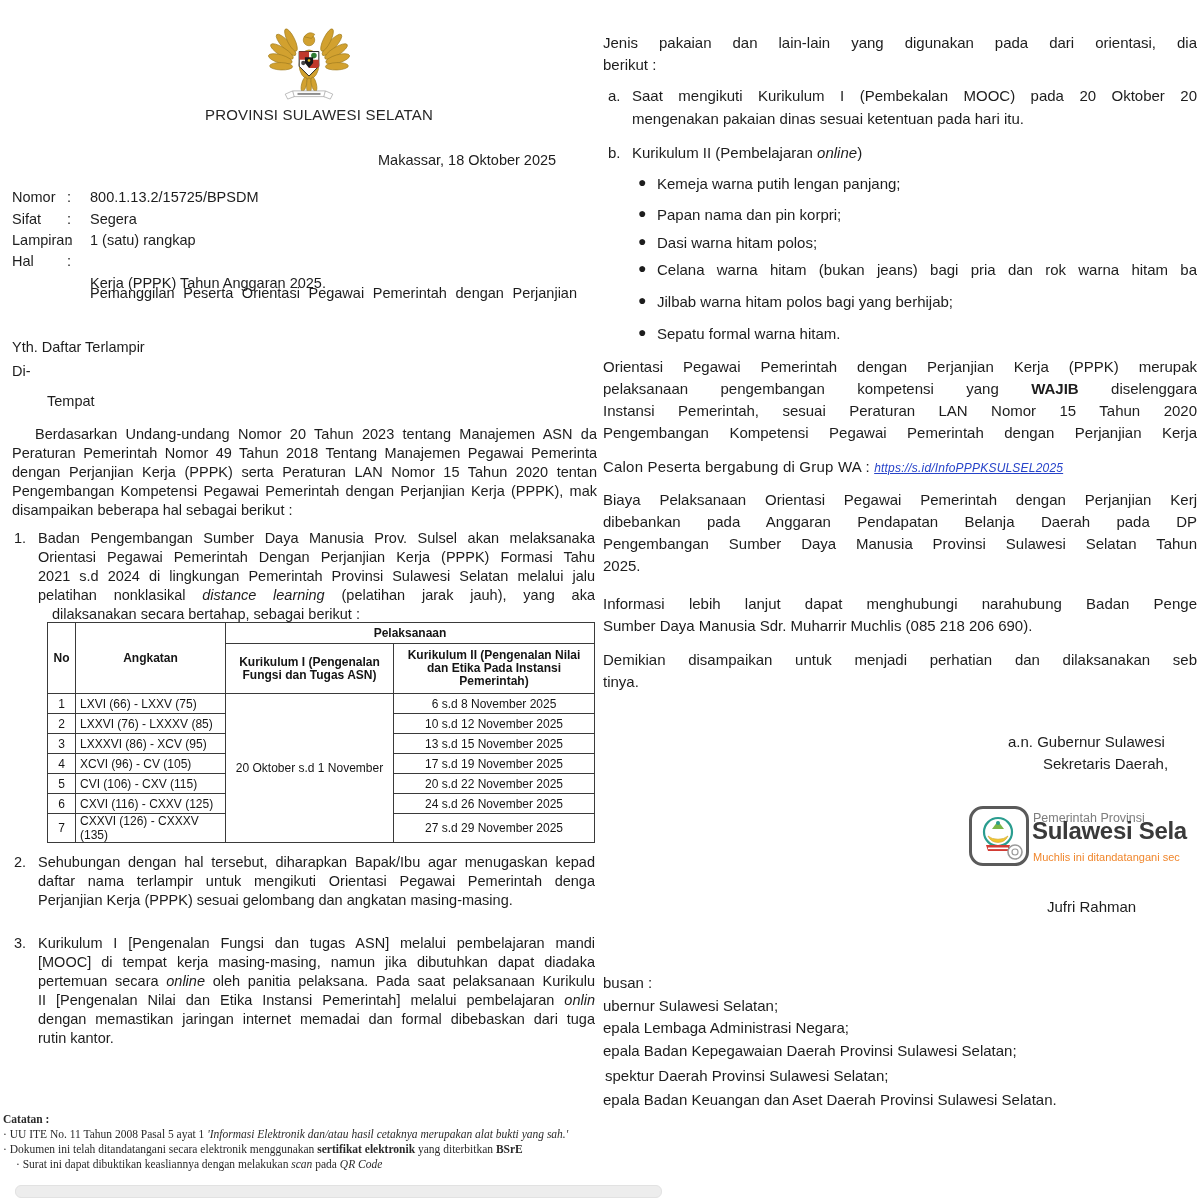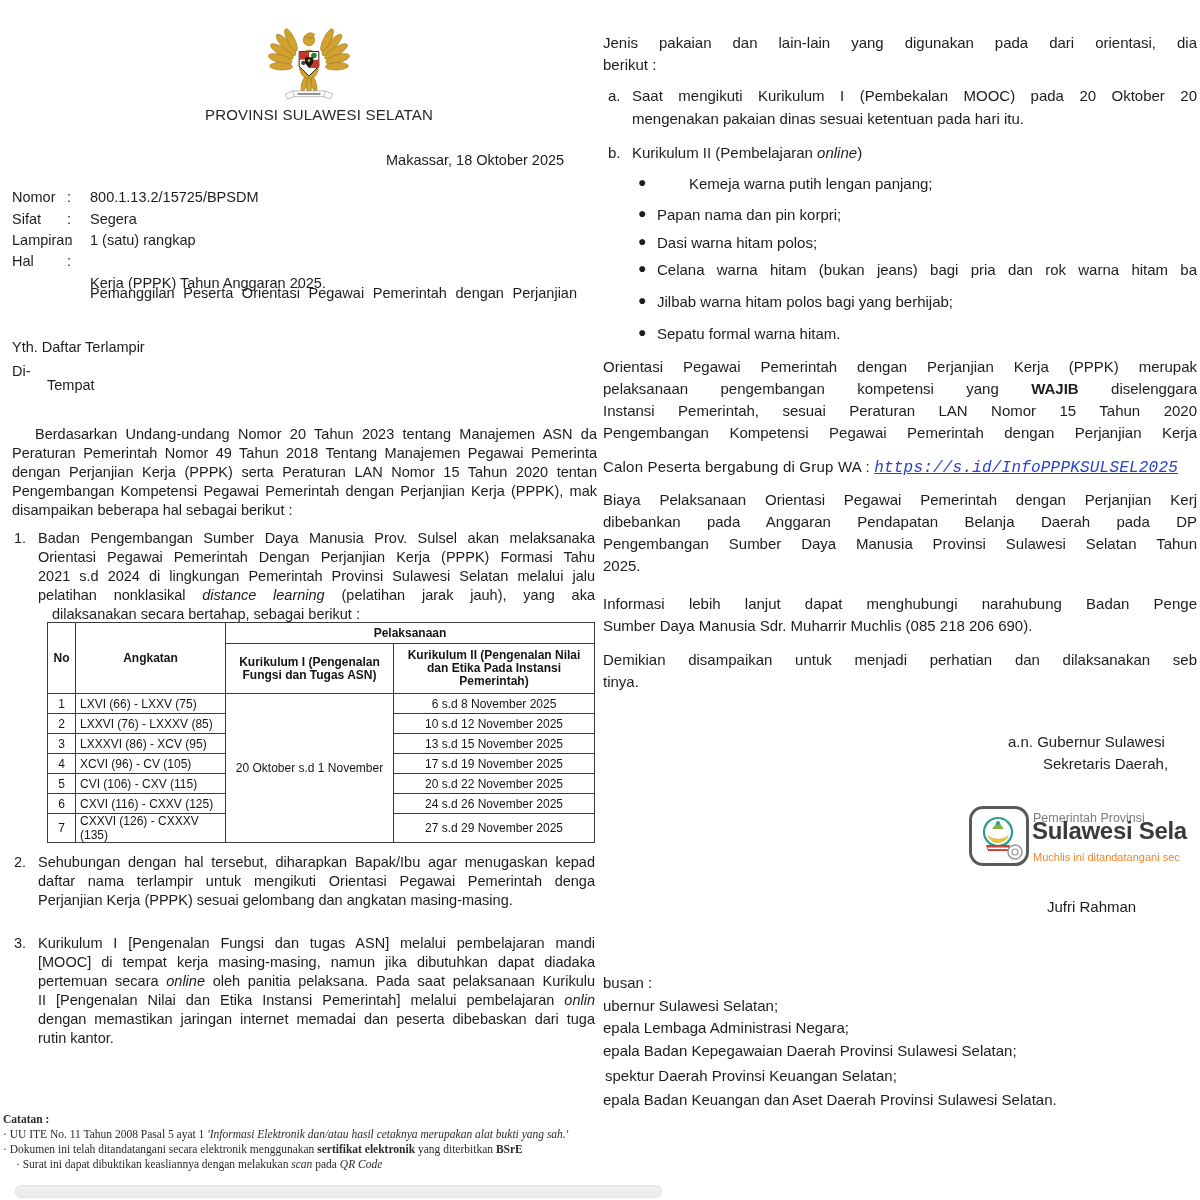--- a/index.html
+++ b/index.html
@@ -69,42 +69,42 @@
       <rect x="30" y="84" width="40" height="7" rx="1"></rect>
       <path d="M30,84 l-9,4 l3,6 l8,-3 z"></path>
       <path d="M70,84 l9,4 l-3,6 l-8,-3 z"></path>
     </g>
     <rect x="36" y="86.5" width="28" height="2.4" fill="#8d8d8d"></rect>
   </svg>
 </div>
 
 <div class="ln center" style="left:169px;top:105px;width:300px;font-size:15px;letter-spacing:0.2px;color:#262626;">PROVINSI SULAWESI SELATAN</div>
 
-<div class="ln" style="left:378px;top:151px;margin-left:8px;">Makassar,  18 Oktober 2025</div>
+<div class="ln" style="left:378px;top:151px;">Makassar,  18 Oktober 2025</div>
 
 <div class="ln" style="left:12px;top:188px;">Nomor</div>
 <div class="ln" style="left:67px;top:188px;">:</div>
 <div class="ln" style="left:90px;top:188px;">800.1.13.2/15725/BPSDM</div>
 
 <div class="ln" style="left:12px;top:210px;">Sifat</div>
 <div class="ln" style="left:67px;top:210px;">:</div>
 <div class="ln" style="left:90px;top:210px;">Segera</div>
 
 <div class="ln" style="left:12px;top:231px;">Lampiran</div>
 <div class="ln" style="left:67px;top:231px;">:</div>
 <div class="ln" style="left:90px;top:231px;">1 (satu) rangkap</div>
 
 <div class="ln" style="left:12px;top:252px;">Hal</div>
 <div class="ln" style="left:67px;top:252px;">:</div>
 <div class="ln j" style="left:90px;top:252px;width:487px;margin-top:32px;">Pemanggilan Peserta Orientasi Pegawai Pemerintah dengan Perjanjian</div>
 <div class="ln" style="left:90px;top:274px;">Kerja (PPPK) Tahun Anggaran 2025.</div>
 
 <div class="ln" style="left:12px;top:338px;">Yth. Daftar Terlampir</div>
 <div class="ln" style="left:12px;top:362px;">Di-</div>
-<div class="ln" style="left:47px;top:376px;text-align:center;">Tempat</div>
+<div class="ln" style="left:47px;top:392px;text-align:center;">Tempat</div>
 
 <div class="ln j" style="left:12px;top:425px;width:585px;text-indent:23px;">Berdasarkan Undang-undang Nomor 20 Tahun 2023 tentang Manajemen ASN da</div>
 <div class="ln j" style="left:12px;top:444px;width:585px;">Peraturan Pemerintah Nomor 49 Tahun 2018 Tentang Manajemen Pegawai Pemerinta</div>
 <div class="ln j" style="left:12px;top:463px;width:585px;">dengan Perjanjian Kerja (PPPK) serta Peraturan LAN Nomor 15 Tahun 2020 tentan</div>
 <div class="ln j" style="left:12px;top:482px;width:585px;">Pengembangan Kompetensi Pegawai Pemerintah dengan Perjanjian Kerja (PPPK), mak</div>
 <div class="ln" style="left:12px;top:501px;">disampaikan beberapa hal sebagai berikut :</div>
 
 <div class="ln" style="left:14px;top:529px;">1.</div>
 <div class="ln j" style="left:38px;top:529px;width:557px;">Badan Pengembangan Sumber Daya Manusia Prov. Sulsel akan melaksanaka</div>
 <div class="ln j" style="left:38px;top:548px;width:557px;">Orientasi Pegawai Pemerintah Dengan Perjanjian Kerja (PPPK) Formasi Tahu</div>
@@ -171,59 +171,59 @@
 <div class="ln" style="left:14px;top:853px;">2.</div>
 <div class="ln j" style="left:38px;top:853px;width:557px;">Sehubungan dengan hal tersebut, diharapkan Bapak/Ibu agar menugaskan kepad</div>
 <div class="ln j" style="left:38px;top:872px;width:557px;">daftar nama terlampir untuk mengikuti Orientasi Pegawai Pemerintah denga</div>
 <div class="ln" style="left:38px;top:891px;">Perjanjian Kerja (PPPK) sesuai gelombang dan angkatan masing-masing.</div>
 
 <div class="ln" style="left:14px;top:934px;">3.</div>
 <div class="ln j" style="left:38px;top:934px;width:557px;">Kurikulum I [Pengenalan Fungsi dan tugas ASN] melalui pembelajaran mandi</div>
 <div class="ln j" style="left:38px;top:953px;width:557px;">[MOOC] di tempat kerja masing-masing, namun jika dibutuhkan dapat diadaka</div>
 <div class="ln j" style="left:38px;top:972px;width:557px;"><span>pertemuan secara </span><span class="it">online</span><span> oleh panitia pelaksana. Pada saat pelaksanaan Kurikulu</span></div>
 <div class="ln j" style="left:38px;top:991px;width:557px;"><span>II [Pengenalan Nilai dan Etika Instansi Pemerintah] melalui pembelajaran </span><span class="it">onlin</span></div>
-<div class="ln j" style="left:38px;top:1010px;width:557px;">dengan memastikan jaringan internet memadai dan peserta dibebaskan dari tuga</div>
+<div class="ln j" style="left:38px;top:1010px;width:557px;">dengan memastikan jaringan internet memadai dan formal dibebaskan dari tuga</div>
 <div class="ln" style="left:38px;top:1029px;">rutin kantor.</div>
 
 <div class="ln serif bd" style="left:3px;top:1112px;">Catatan :</div>
 <div class="ln serif" style="left:3px;top:1127px;"><span>· UU ITE No. 11 Tahun 2008 Pasal 5 ayat 1 </span><span class="it">'Informasi Elektronik dan/atau hasil cetaknya merupakan alat bukti yang sah.'</span></div>
 <div class="ln serif" style="left:3px;top:1142px;"><span>· Dokumen ini telah ditandatangani secara elektronik menggunakan </span><span class="bd">sertifikat elektronik</span><span> yang diterbitkan </span><span class="bd">BSrE</span></div>
 <div class="ln serif" style="left:3px;top:1157px;margin-left:13px;"><span>· Surat ini dapat dibuktikan keasliannya dengan melakukan </span><span class="it">scan</span><span> pada </span><span class="it">QR Code</span></div>
 
 <div class="graybar"></div>
 
 <div class="ln r rj" style="left:603px;top:33px;width:594px;">Jenis pakaian dan lain-lain yang digunakan pada dari orientasi, dia</div>
 <div class="ln r" style="left:603px;top:55px;">berikut :</div>
 
 <div class="ln r" style="left:608px;top:86px;">a.</div>
 <div class="ln r rj" style="left:632px;top:86px;width:565px;">Saat mengikuti Kurikulum I (Pembekalan MOOC) pada 20 Oktober 20</div>
 <div class="ln r" style="left:632px;top:109px;">mengenakan pakaian dinas sesuai ketentuan pada hari itu.</div>
 
 <div class="ln r" style="left:608px;top:143px;">b.</div>
 <div class="ln r" style="left:632px;top:143px;"><span>Kurikulum II (Pembelajaran </span><span class="it">online</span><span>)</span></div>
 
 <div class="bullet-dot" style="left:638px;top:174px;">●</div>
-<div class="ln r" style="left:657px;top:174px;margin-left:32px;">Kemeja warna putih lengan panjang;</div>
+<div class="ln r" style="left:657px;top:174px;">Kemeja warna putih lengan panjang;</div>
 <div class="bullet-dot" style="left:638px;top:205px;">●</div>
 <div class="ln r" style="left:657px;top:205px;">Papan nama dan pin korpri;</div>
 <div class="bullet-dot" style="left:638px;top:233px;">●</div>
 <div class="ln r" style="left:657px;top:233px;">Dasi warna hitam polos;</div>
 <div class="bullet-dot" style="left:638px;top:260px;">●</div>
 <div class="ln r rj" style="left:657px;top:260px;width:540px;">Celana warna hitam (bukan jeans) bagi pria dan rok warna hitam ba</div>
 <div class="bullet-dot" style="left:638px;top:292px;">●</div>
 <div class="ln r" style="left:657px;top:292px;">Jilbab warna hitam polos bagi yang berhijab;</div>
 <div class="bullet-dot" style="left:638px;top:324px;">●</div>
 <div class="ln r" style="left:657px;top:324px;">Sepatu formal warna hitam.</div>
 
 <div class="ln r rj" style="left:603px;top:357px;width:594px;">Orientasi Pegawai Pemerintah dengan Perjanjian Kerja (PPPK) merupak</div>
 <div class="ln r rj" style="left:603px;top:379px;width:594px;"><span>pelaksanaan pengembangan kompetensi yang </span><span class="bd">WAJIB</span><span> diselenggara</span></div>
 <div class="ln r rj" style="left:603px;top:401px;width:594px;">Instansi Pemerintah, sesuai Peraturan LAN Nomor 15 Tahun 2020</div>
 <div class="ln r rj" style="left:603px;top:423px;width:594px;">Pengembangan Kompetensi Pegawai Pemerintah dengan Perjanjian Kerja</div>
 
-<div class="ln r" style="left:603px;top:457px;letter-spacing:0.2px;"><span>Calon Peserta bergabung di Grup WA : </span><a class="walink" href="#" style="font-size:16px;font-family:Liberation Mono, monospace;">https://s.id/InfoPPPKSULSEL2025</a></div>
+<div class="ln r" style="left:603px;top:457px;letter-spacing:0.2px;"><span>Calon Peserta bergabung di Grup WA : </span><a class="walink" href="#" style="font-size:12px;">https://s.id/InfoPPPKSULSEL2025</a></div>
 
 <div class="ln r rj" style="left:603px;top:490px;width:594px;">Biaya Pelaksanaan Orientasi Pegawai Pemerintah dengan Perjanjian Kerj</div>
 <div class="ln r rj" style="left:603px;top:512px;width:594px;">dibebankan pada Anggaran Pendapatan Belanja Daerah pada DP</div>
 <div class="ln r rj" style="left:603px;top:534px;width:594px;">Pengembangan Sumber Daya Manusia Provinsi Sulawesi Selatan Tahun</div>
 <div class="ln r" style="left:603px;top:556px;">2025.</div>
 
 <div class="ln r rj" style="left:603px;top:594px;width:594px;">Informasi lebih lanjut dapat menghubungi narahubung Badan Penge</div>
 <div class="ln r" style="left:603px;top:616px;">Sumber Daya Manusia Sdr. Muharrir Muchlis (085 218 206 690).</div>
 
 <div class="ln r rj" style="left:603px;top:650px;width:594px;">Demikian disampaikan untuk menjadi perhatian dan dilaksanakan seb</div>
@@ -247,14 +247,14 @@
 <div class="ln" style="left:1033px;top:809px;font-size:12.5px;color:#7d7d7d;">Pemerintah Provinsi</div>
 <div class="ln bd" style="left:1032px;top:821px;font-size:24px;color:#3a3a3a;letter-spacing:-0.3px;">Sulawesi Sela</div>
 <div class="ln" style="left:1033px;top:848px;font-size:11px;color:#f0862c;">Muchlis ini ditandatangani sec</div>
 
 <div class="ln r" style="left:1047px;top:897px;">Jufri Rahman</div>
 
 <div class="ln r" style="left:603px;top:973px;">busan :</div>
 <div class="ln r" style="left:603px;top:996px;">ubernur Sulawesi Selatan;</div>
 <div class="ln r" style="left:603px;top:1018px;">epala Lembaga Administrasi Negara;</div>
 <div class="ln r" style="left:603px;top:1041px;">epala Badan Kepegawaian Daerah Provinsi Sulawesi Selatan;</div>
-<div class="ln r" style="left:605px;top:1066px;">spektur Daerah Provinsi Keuangan Selatan;</div>
+<div class="ln r" style="left:605px;top:1066px;">spektur Daerah Provinsi Sulawesi Selatan;</div>
 <div class="ln r" style="left:603px;top:1090px;">epala Badan Keuangan dan Aset Daerah Provinsi Sulawesi Selatan.</div>
 
 </body></html>

